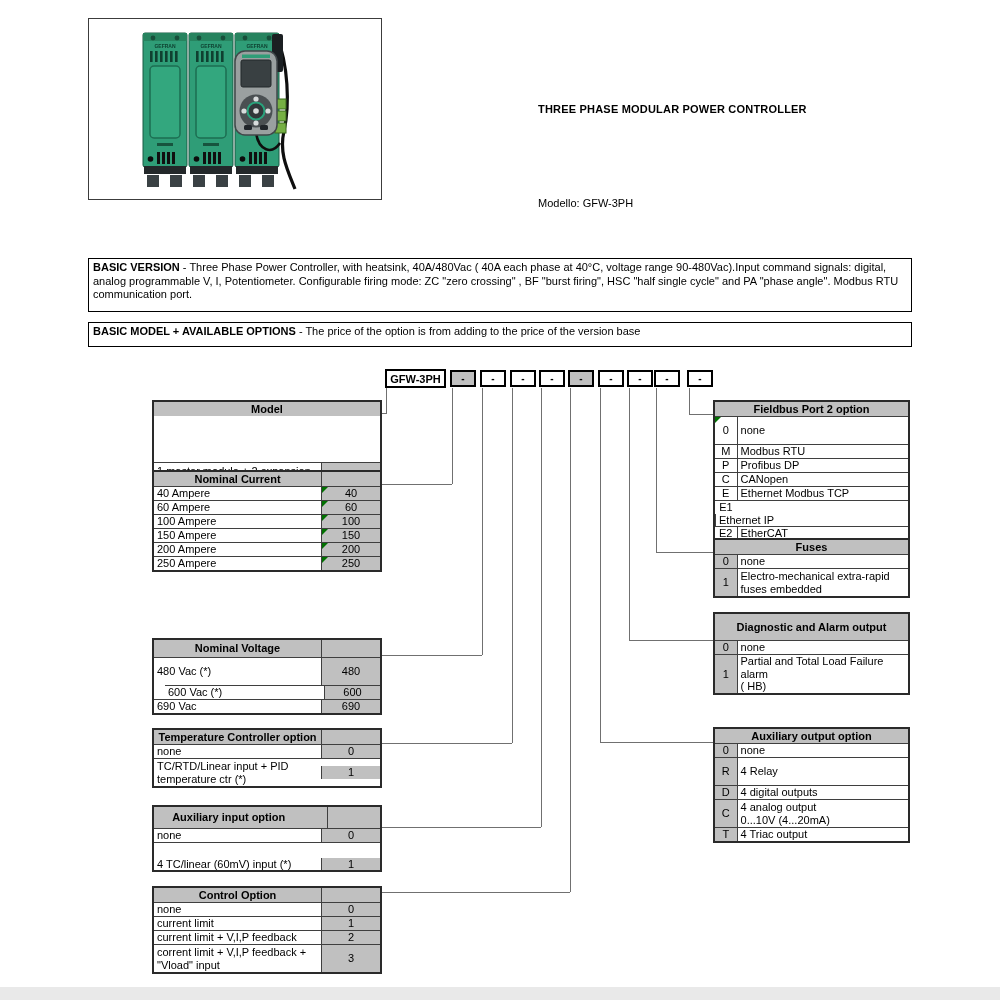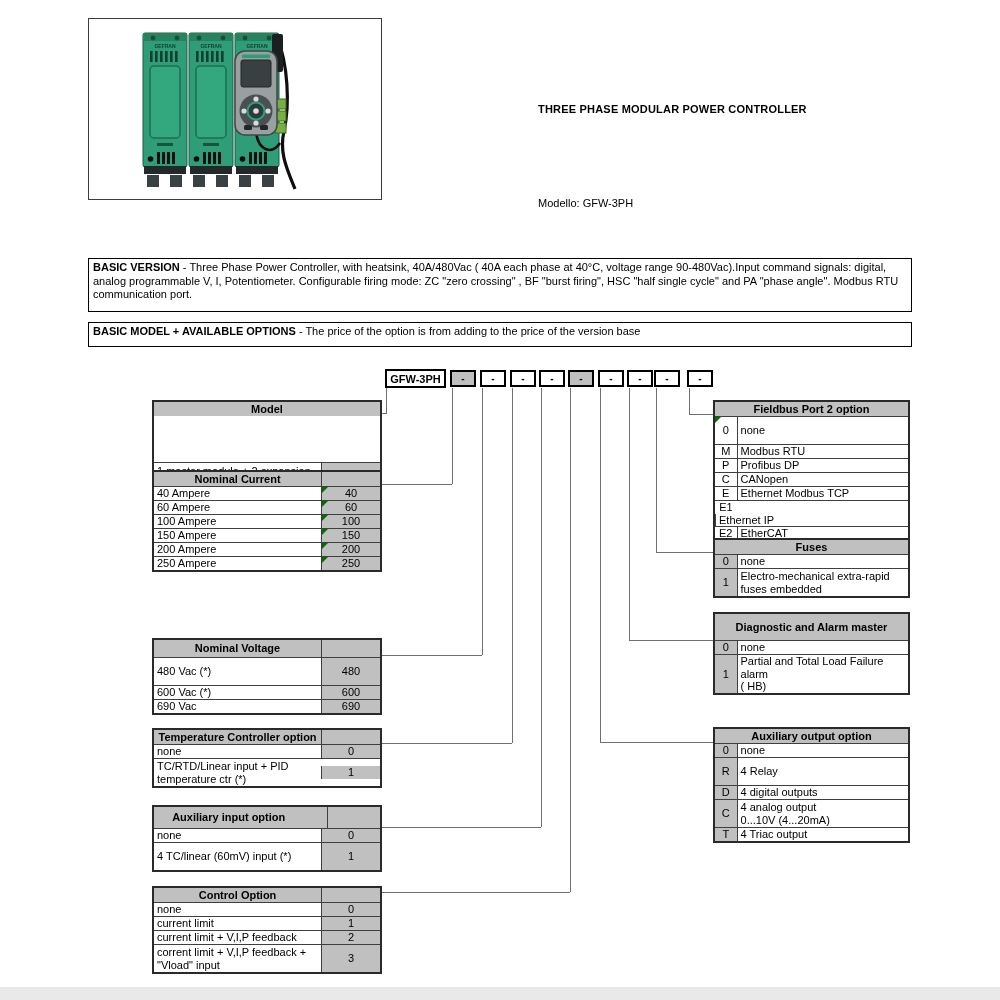--- a/index.html
+++ b/index.html
@@ -245,21 +245,21 @@
     </div>
   <div id="t-voltage" class="otable ltable">
       <div class="trow thead" style="height: 17px;">
         <div class="tcell tlabel ttitle">Nominal Voltage</div>
         <div class="tcell tcode"></div>
       </div>
       <div class="trow" style="min-height: 28px;">
         <div class="tcell tlabel">480 Vac (*)</div>
         <div class="tcell tcode gfill">480</div>
       </div>
-      <div class="trow" style="min-height: 14px;">
+      <div class="trow" style="min-height: 14px; margin-left: 11px;">
         <div class="tcell tlabel">600 Vac (*)</div>
         <div class="tcell tcode gfill">600</div>
       </div>
       <div class="trow" style="min-height: 14px;">
         <div class="tcell tlabel">690 Vac</div>
         <div class="tcell tcode gfill">690</div>
       </div>
     </div>
   <div id="t-temp" class="otable ltable">
       <div class="trow thead" style="height: 14px;">
@@ -278,21 +278,21 @@
     </div>
   <div id="t-auxin" class="otable ltable">
       <div class="trow thead" style="height: 21px; gap: 24px;">
         <div class="tcell tlabel ttitle">Auxiliary input option</div>
         <div class="tcell tcode"></div>
       </div>
       <div class="trow" style="min-height: 14px;">
         <div class="tcell tlabel">none</div>
         <div class="tcell tcode gfill">0</div>
       </div>
-      <div class="trow" style="min-height: 28px;">
+      <div class="trow" style="min-height: 28px; align-items: flex-end;">
         <div class="tcell tlabel">4 TC/linear (60mV) input (*)</div>
         <div class="tcell tcode gfill">1</div>
       </div>
     </div>
   <div id="t-control" class="otable ltable">
       <div class="trow thead" style="height: 14px;">
         <div class="tcell tlabel ttitle">Control Option</div>
         <div class="tcell tcode"></div>
       </div>
       <div class="trow" style="min-height: 14px;">
@@ -356,21 +356,21 @@
         <div class="tcell tlabel">none</div>
       </div>
       <div class="trow" style="min-height: 28px;">
         <div class="tcell tcode gfill">1</div>
         <div class="tcell tlabel">Electro-mechanical extra-rapid
 fuses embedded</div>
       </div>
     </div>
   <div id="t-diag" class="otable rtable">
       <div class="trow thead" style="height: 26px;">
-        <div class="tcell tfull ttitle">Diagnostic and Alarm master</div>
+        <div class="tcell tfull ttitle">Diagnostic and Alarm output</div>
       </div>
       <div class="trow" style="min-height: 14px;">
         <div class="tcell tcode gfill">0</div>
         <div class="tcell tlabel">none</div>
       </div>
       <div class="trow" style="min-height: 28px;">
         <div class="tcell tcode gfill">1</div>
         <div class="tcell tlabel">Partial and Total Load Failure alarm
 ( HB)</div>
       </div>

